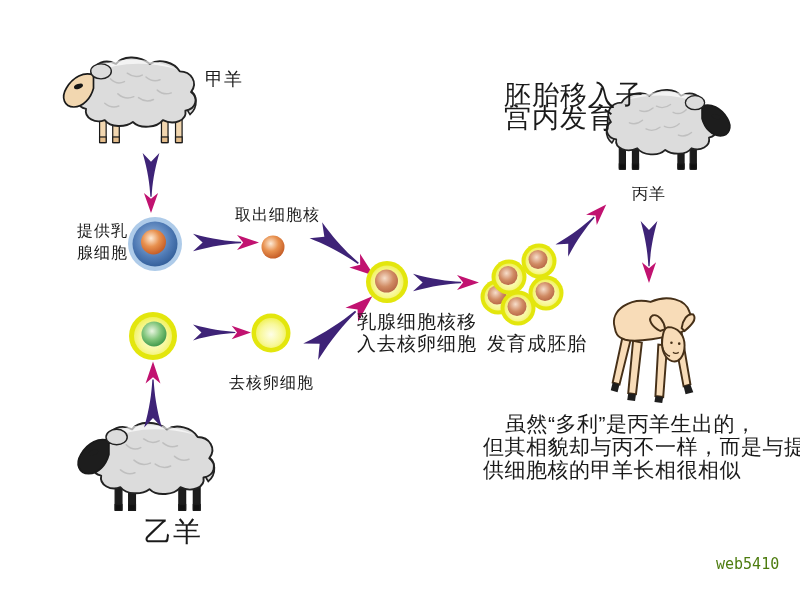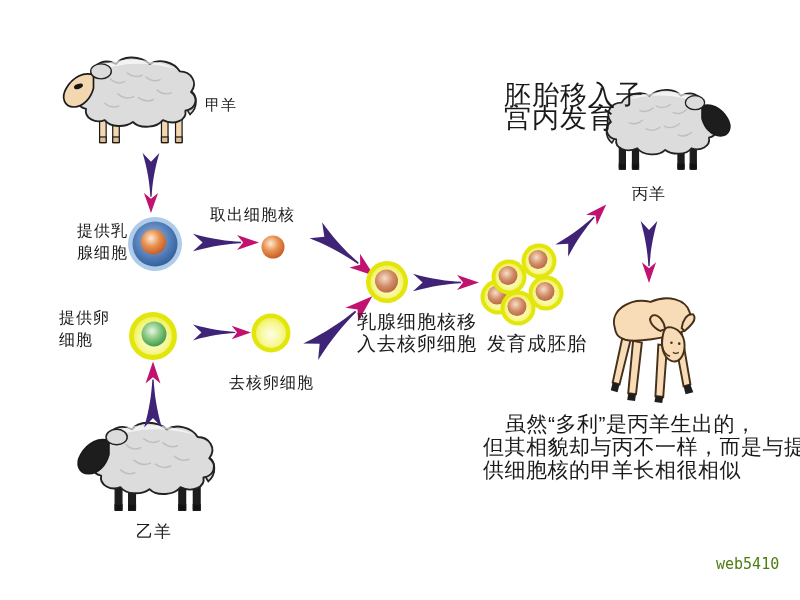--- a/index.html
+++ b/index.html
@@ -205,32 +205,30 @@
         <circle cx="34" cy="37.5" r="9.5" fill="url(#gNucBrown)"></circle>
       <circle cx="72" cy="55" r="17.5" fill="var(--cell-yellow)"></circle>
         <circle cx="72" cy="55" r="13.5" fill="url(#gYellowIn)"></circle>
         <circle cx="71" cy="53.5" r="9.5" fill="url(#gNucBrown)"></circle>
       <circle cx="44" cy="70" r="17.5" fill="var(--cell-yellow)"></circle>
         <circle cx="44" cy="70" r="13.5" fill="url(#gYellowIn)"></circle>
         <circle cx="43" cy="68.5" r="9.5" fill="url(#gNucBrown)"></circle>
     </g>
   </svg>
 
-  <div class="label" style="left:205px;top:94px;font-size:15px;">甲羊</div>
+  <div class="label" style="left:205px;top:68px;font-size:18px;">甲羊</div>
   <div class="label" style="left:59px;top:220px;margin-left:18px;">提供乳
 腺细胞</div>
-  <div class="label" style="left:210px;top:204px;">取出细胞核</div>
-  <div class="label" style="left:59px;top:307px;">提供卵
-细胞</div>
+  <div class="label" style="left:235px;top:204px;">取出细胞核</div>
   <div class="label" style="left:229px;top:372px;text-align:center;">去核卵细胞</div>
   <div class="label" style="left:357px;top:311px;font-size:19px;line-height:22px;">乳腺细胞核移
 入去核卵细胞</div>
   <div class="label" style="left:487px;top:333px;font-size:19px;">发育成胚胎</div>
   <div class="label" style="left:504px;top:84px;font-size:27px;line-height:23px;">胚胎移入子
 宫内发育</div>
   <div class="label" style="left:632px;top:183px;">丙羊</div>
-  <div class="label" style="left:136px;top:521px;font-size:17px;">乙羊</div>
+  <div class="label" style="left:144px;top:521px;font-size:28px;">乙羊</div>
 
   <div class="caption">虽然“多利”是丙羊生出的，
 但其相貌却与丙不一样，而是与提
 供细胞核的甲羊长相很相似</div>
   <div class="watermark">web5410</div>
 </div>
 
 </body></html>

